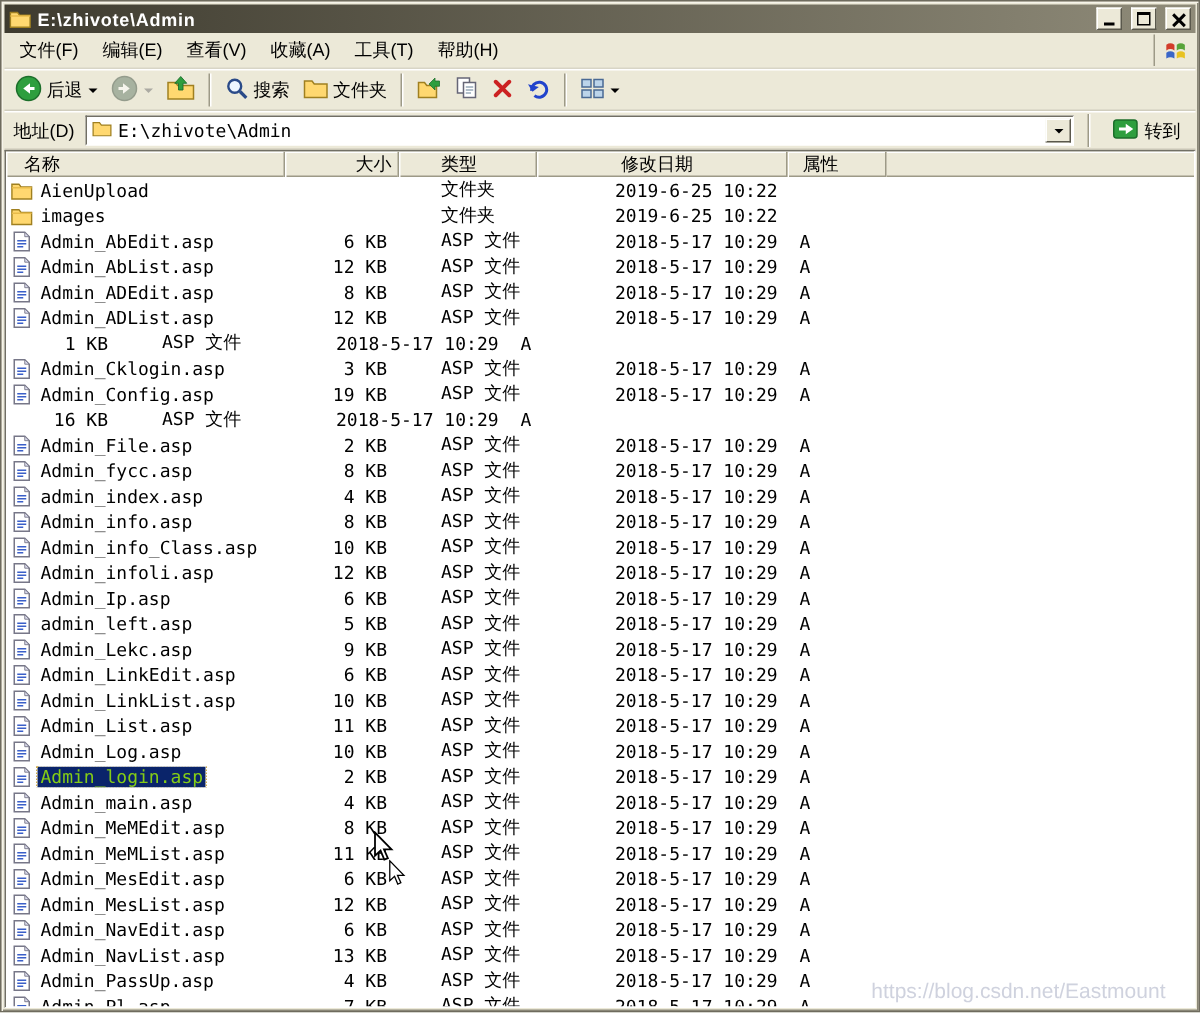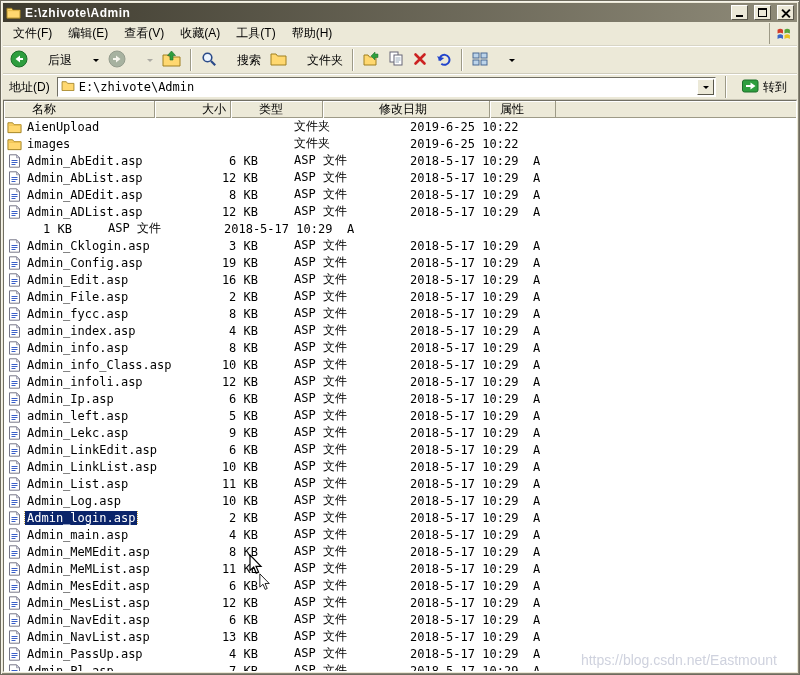--- a/index.html
+++ b/index.html
@@ -54,21 +54,21 @@
     border-bottom: 1px solid #d8d5c6; position: relative;
   }
   .menu-item { padding: 3px 8px; cursor: default; }
   .win-logo { margin-left: auto; margin-right: 4px; width: 24px; height: 21px; display: flex; align-items: center; justify-content: center;
     border-left: 1px solid #9d9a87; padding-left: 6px; }
   
   .toolbar {
     flex: 0 0 28px; display: flex; align-items: center; padding: 0 3px; gap: 1px;
     border-top: 1px solid #fff; border-bottom: 1px solid #d0cdbd;
   }
-  .tool-btn { display: inline-flex; align-items: center; gap: 20px; padding: 2px 4px; height: 24px; white-space: nowrap; }
+  .tool-btn { display: inline-flex; align-items: center; gap: 3px; padding: 2px 4px; height: 24px; white-space: nowrap; }
   .tool-btn.disabled { filter: grayscale(.8) opacity(.55); }
   .tsep { width: 2px; height: 22px; border-left: 1px solid #9d9a87; border-right: 1px solid #fff; margin: 0 4px; }
   .caret { width: 0; height: 0; border-left: 3px solid transparent; border-right: 3px solid transparent; border-top: 3px solid #000; margin-left: 1px; }
   .tool-btn.disabled .caret { border-top-color: #777; }
   
   .addressbar {
     flex: 0 0 24px; display: flex; align-items: center; gap: 5px; padding: 1px 4px;
     border-top: 1px solid #fff; border-bottom: 1px solid #c9c6b6;
   }
   .addr-label { padding: 0 2px; white-space: nowrap; }
@@ -89,40 +89,40 @@
     flex: 1; background: #fff;
     border: 1px solid; border-color: var(--darker) #fff #fff var(--darker);
     display: flex; flex-direction: column; overflow: hidden; position: relative;
   }
   .header-row { flex: 0 0 17px; display: flex; background: var(--chrome); }
   .hcell {
     border-right: 1px solid #9d9a87;
     box-shadow: inset 1px 1px 0 #fff, inset 0 -1px 0 #9d9a87;
     display: flex; align-items: center; font-size: 12px; white-space: nowrap; overflow: hidden;
   }
-  .w-name { width: 151px; padding-left: 28px; }
+  .w-name { width: 186px; padding-left: 12px; }
   .w-size { width: 76px;  justify-content: flex-end; padding-right: 4px; }
   .w-type { width: 92px;  padding-left: 28px; }
   .w-date { width: 167px; padding-left: 56px; }
   .w-attr { width: 66px;  padding-left: 10px; }
   .w-fill { flex: 1; border-right: none; box-shadow: inset 0 1px 0 #fff, inset 0 -1px 0 #9d9a87; }
   .rows { flex: 1; overflow: hidden; font-family: "DejaVu Sans Mono", monospace; font-size: 12px; }
   .row { display: flex; height: 17px; align-items: center; }
   .cell { white-space: nowrap; overflow: hidden; }
   .cname { width: 186px; display: flex; gap: 3px; padding-left: 3px; }
   .csize { width: 76px;  text-align: right; padding-right: 8px; }
   .ctype { width: 88px;  padding-left: 28px; }
   .cdate { width: 167px; padding-left: 56px; }
   .cattr { width: 66px;  padding-left: 12px; }
   .icon { width: 15px; height: 14px; flex: 0 0 auto; }
   .icon svg { display: none; width: 15px; height: 14px; }
   .icon.folder .i-folder { display: block; }
   .icon.asp .i-asp { display: block; }
   .nlabel { padding: 0 2px; }
-  .nlabel.selected { background: var(--selection); color: #ffffff; outline: 1px dotted #caa94e; }
+  .nlabel.selected { background: var(--selection); color: #84cc16; outline: 1px dotted #caa94e; }
   
   .watermark {
     position: absolute; right: 22px; bottom: 6px; z-index: 5;
     color: var(--watermark); font-size: 14px; font-family: "Liberation Sans", sans-serif;
   }
   .cursor { position: absolute; z-index: 6; }
   .cursor-1 { left: 248px; top: 553px; }
   .cursor-2 { left: 258px; top: 572px; }
 </style>
 </head>
@@ -447,33 +447,20 @@
       </span>
       <span class="nlabel">Admin_Config.asp</span>
     </span>
     <span class="cell csize">19 KB</span>
     <span class="cell ctype">ASP 文件</span>
     <span class="cell cdate">2018-5-17 10:29</span>
     <span class="cell cattr">A</span>
   </div>
 
   <div class="row">
-    <span class="cell cname">
-      <span class="icon asp">
-
-        <svg class="i-asp" viewBox="0 0 14 14">
-                <path d="M2 .8h7l3 3v9.4H2z" fill="#fff" stroke="#778"></path>
-                <path d="M9 .8l3 3H9z" fill="#dde" stroke="#778" stroke-width=".6"></path>
-                <rect x="4" y="6" width="6" height="1" fill="#3a5fc8"></rect>
-                <rect x="4" y="8" width="6" height="1" fill="#3a5fc8"></rect>
-                <rect x="4" y="10" width="4" height="1" fill="#3a5fc8"></rect>
-              </svg>
-      </span>
-      <span class="nlabel">Admin_Edit.asp</span>
-    </span>
     <span class="cell csize">16 KB</span>
     <span class="cell ctype">ASP 文件</span>
     <span class="cell cdate">2018-5-17 10:29</span>
     <span class="cell cattr">A</span>
   </div>
 
   <div class="row">
     <span class="cell cname">
       <span class="icon asp">
 

